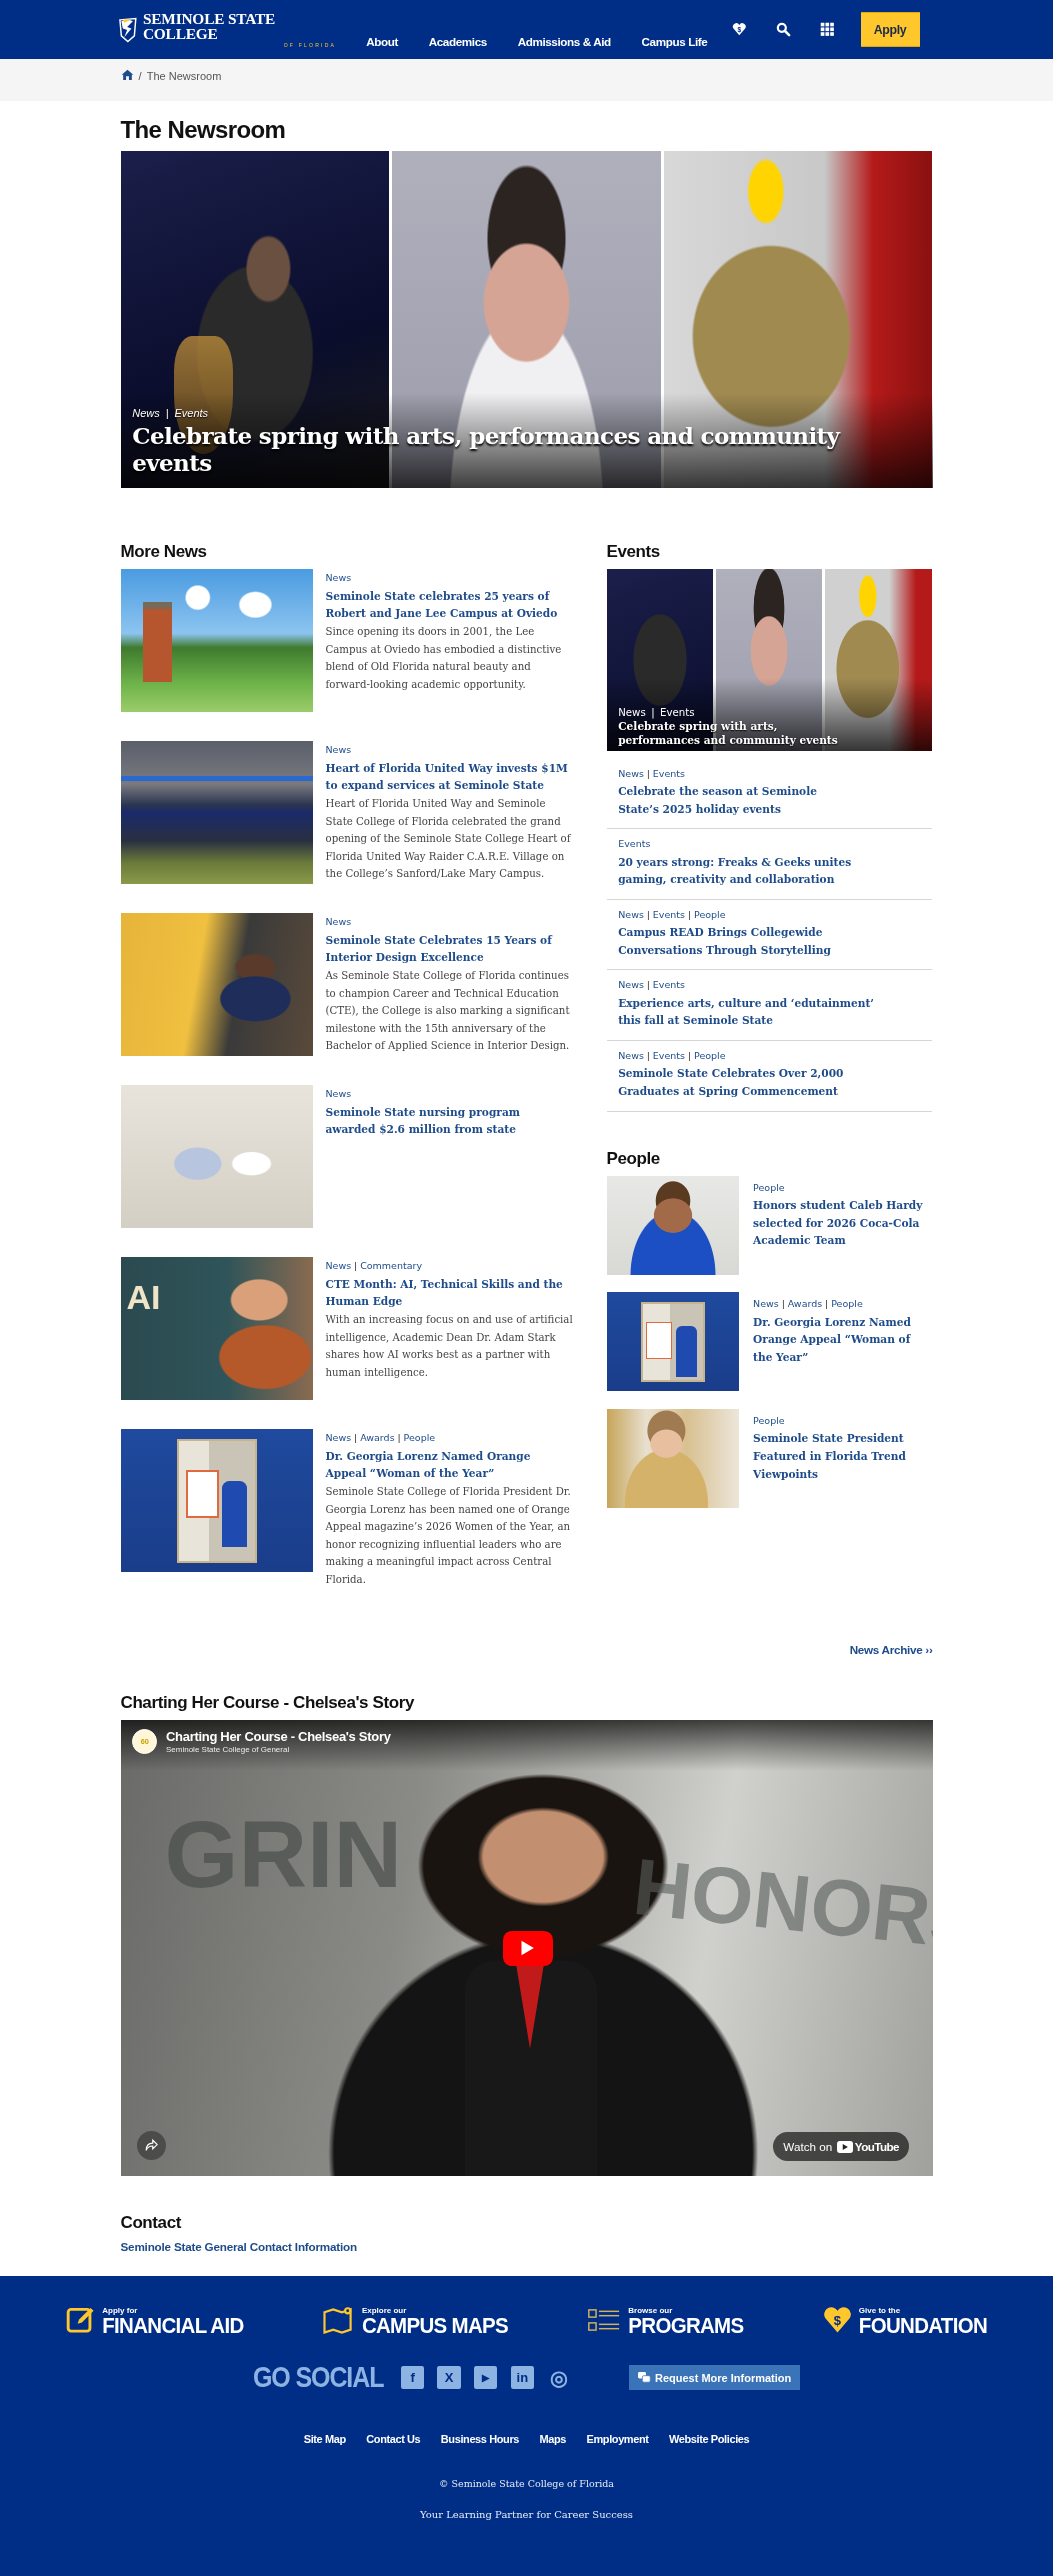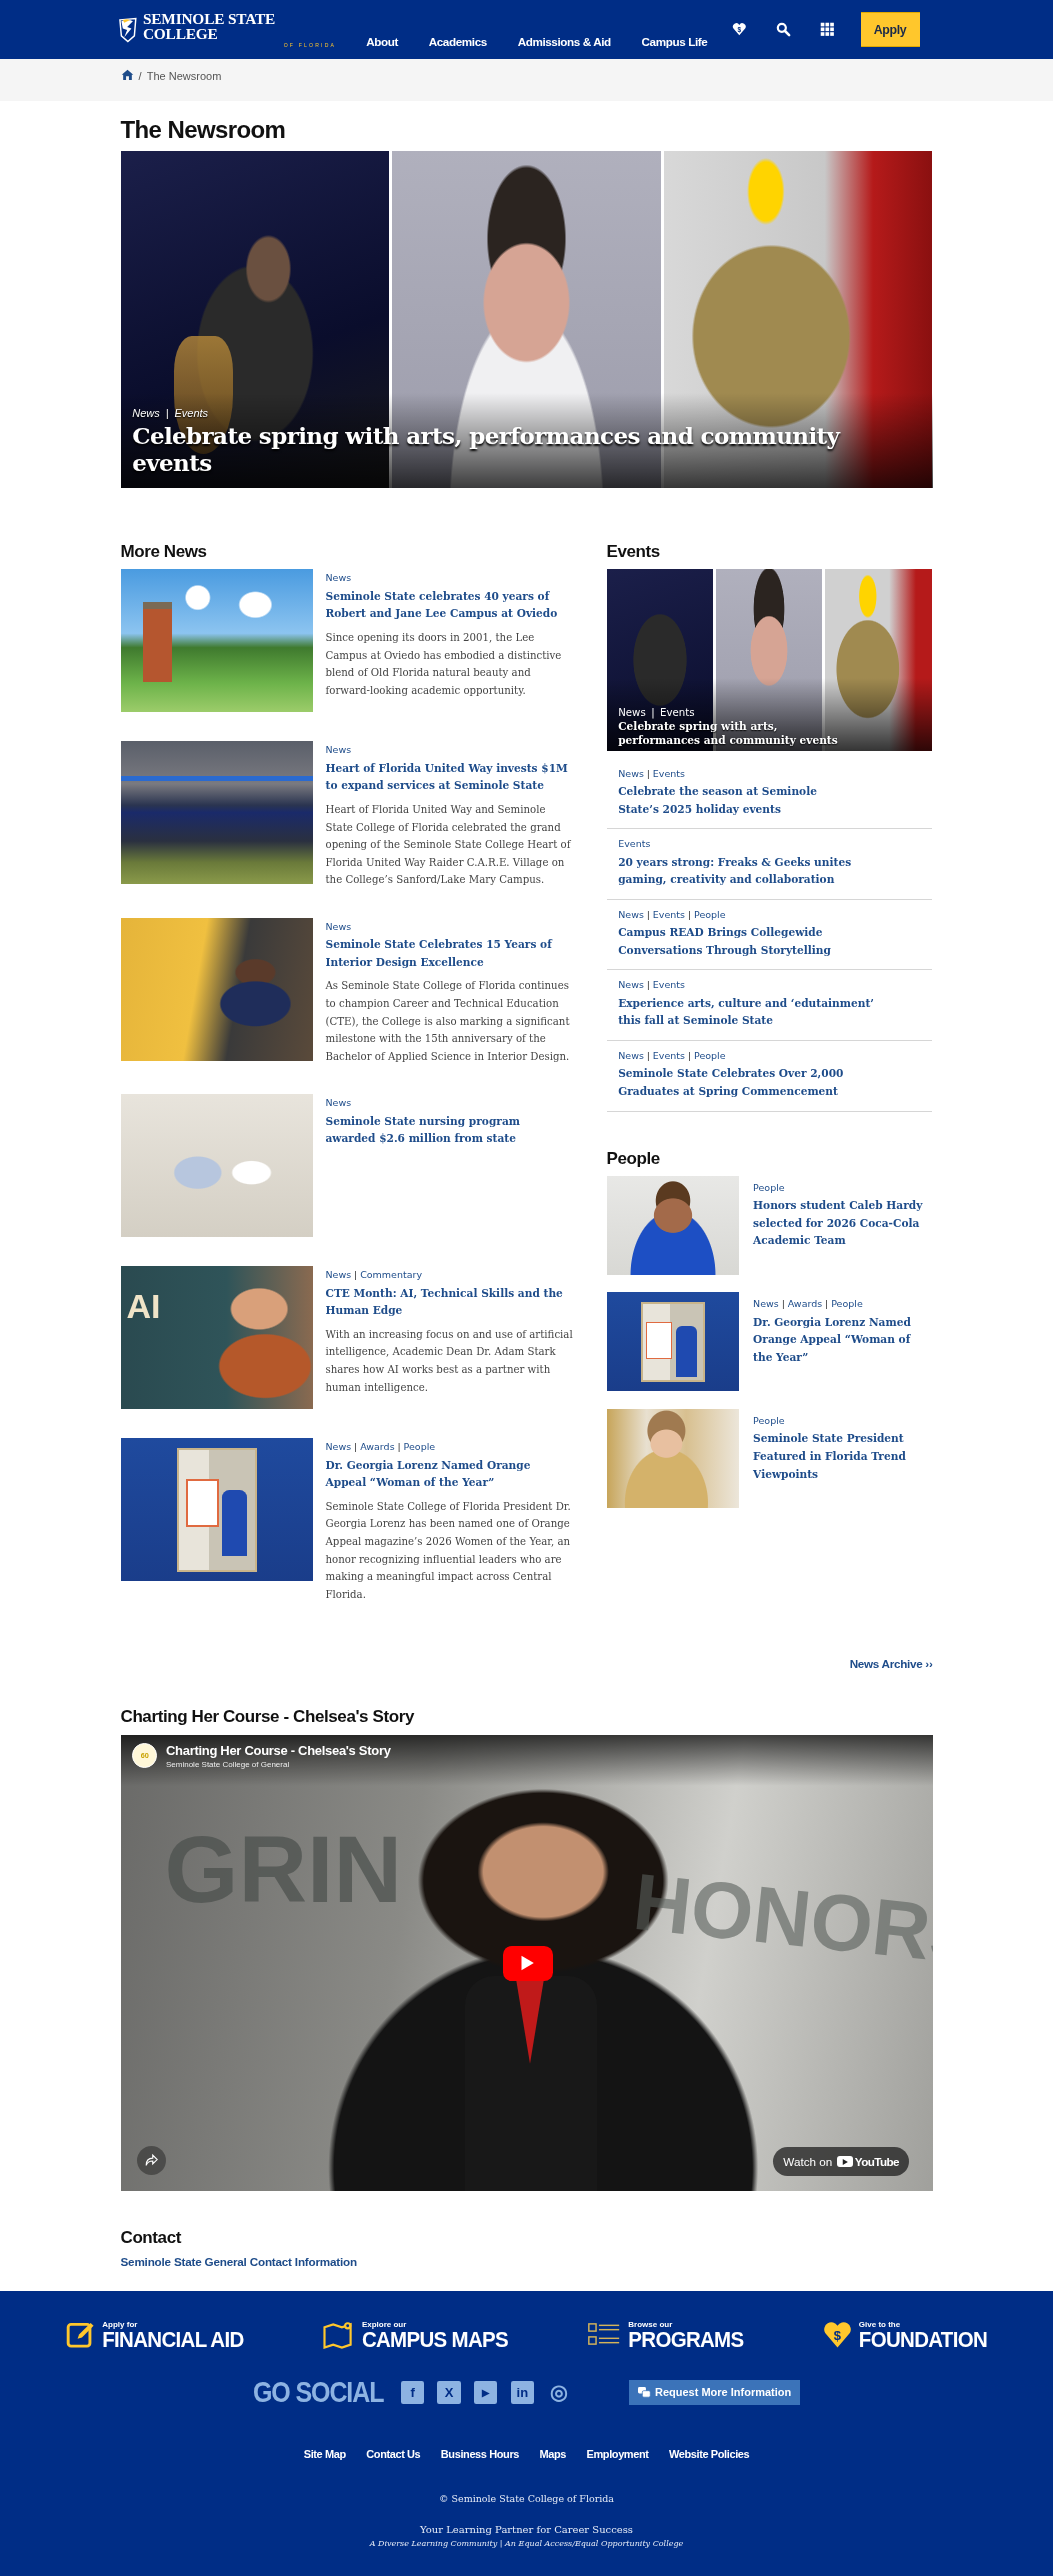--- a/index.html
+++ b/index.html
@@ -40,21 +40,21 @@
   .left-col { width: 453px; }
   .right-col { width: 325px; }
   h2.section-title { font-family: "Liberation Sans", sans-serif; font-size: 17px; font-weight: bold; color: #111; letter-spacing: -0.4px; margin-bottom: 7.3px; margin-top: 37px; }
 
   .news-item { display: flex; gap: 13px; margin-bottom: 29px; }
   .news-thumb { width: 192px; height: 143px; flex-shrink: 0; overflow: hidden; }
   .news-body { width: 249px; }
   .cats { font-family: "DejaVu Sans", sans-serif; font-size: 9.5px; color: #1e4c8a; margin-top: 2.9px; margin-bottom: 4.4px; }
   .cats .sep { color: #333; margin: 0 2.9px; }
   .news-title { font-family: "DejaVu Serif", serif; font-weight: bold; font-size: 10.6px; line-height: 17.6px; color: #1e4c8a; display: block; }
-  .news-excerpt { font-family: "DejaVu Serif", serif; font-size: 10.2px; line-height: 17.6px; color: #444; margin-top: 6px; }
+  .news-excerpt { font-family: "DejaVu Serif", serif; font-size: 10.2px; line-height: 17.6px; color: #444; }
 
   
   .events-feature { position: relative; height: 182px; display: flex; gap: 2.2px; overflow: hidden; margin-bottom: 7.3px; }
   .events-feature .hero-panel { flex: 1; }
   .ef-caption { position: absolute; left: 11.7px; bottom: 4.4px; color: #fff; }
   .ef-cats { font-family: "DejaVu Sans", sans-serif; font-size: 10.2px; margin-bottom: 1.5px; }
   .ef-title { font-family: "DejaVu Serif", serif; font-weight: bold; font-size: 10.6px; line-height: 14px; text-shadow: 0 0.7px 1.5px #000; }
   .event-item { padding: 8.8px 11.7px 10.2px 11.7px; border-bottom: 1.5px solid #d6d6d6; }
   .event-item .cats { margin-top: 0; }
   .event-item .news-title { font-size: 10.6px; }
@@ -183,21 +183,21 @@
 
     <section class="left-col">
       <h2 class="section-title">More News</h2>
 
       <article class="news-item">
         <a class="news-thumb" style="background: radial-gradient(ellipse at 70% 25%, #fff 0 8%, transparent 9%), radial-gradient(ellipse at 40% 20%, #fff 0 7%, transparent 8%), linear-gradient(#4a9be0 0%, #8cc4f0 45%, #3f7a2e 55%, #6db34a 80%, #9ccc6a 100%);">
           <div style="width:29px; height:80px; background:#b5562f; margin:33px 0 0 22px; border-top:7.3px solid #7a6a55;"></div>
         </a>
         <div class="news-body">
           <div class="cats"><a>News</a></div>
-          <a class="news-title">Seminole State celebrates 40 years of Robert and Jane Lee Campus at Oviedo</a>
+          <a class="news-title">Seminole State celebrates 25 years of Robert and Jane Lee Campus at Oviedo</a>
           <p class="news-excerpt">Since opening its doors in 2001, the Lee Campus at Oviedo has embodied a distinctive blend of Old Florida natural beauty and forward-looking academic opportunity.</p>
         </div>
       </article>
 
       <article class="news-item">
         <a class="news-thumb" style="background: linear-gradient(#5a5f6a 0%, #7a7a80 30%, #2a3450 45%, #1a2a6a 50%, #2a3040 70%, #6a7a3a 85%, #8a9a4a 100%);">
           <div style="margin-top:35px; height:4.4px; background:#2a6ad0;"></div>
         </a>
         <div class="news-body">
           <div class="cats"><a>News</a></div>
@@ -429,16 +429,15 @@
     <a class="footer-link">Contact Us</a>
     <a class="footer-link">Business Hours</a>
     <a class="footer-link">Maps</a>
     <a class="footer-link">Employment</a>
     <a class="footer-link">Website Policies</a>
   </nav>
 
   <div class="footer-info">
     <div>© Seminole State College of Florida</div>
     <div class="tagline">Your Learning Partner for Career Success</div>
-    <div class="tagline-small">A Diverse Learning Community | An Equal Access/Equal Opportunity College</div>
   </div>
 </footer>
 
 
 </body></html>

